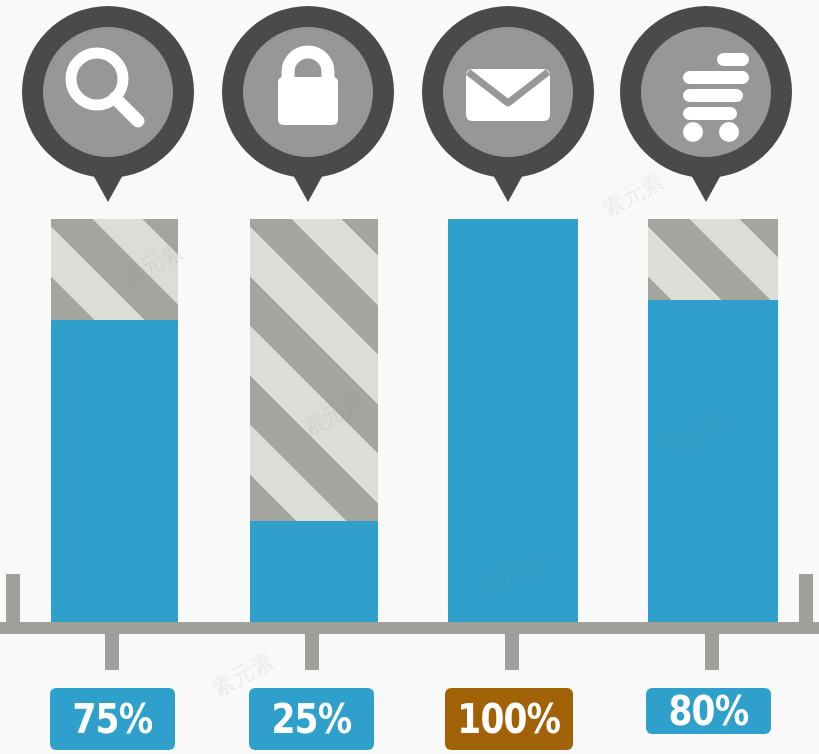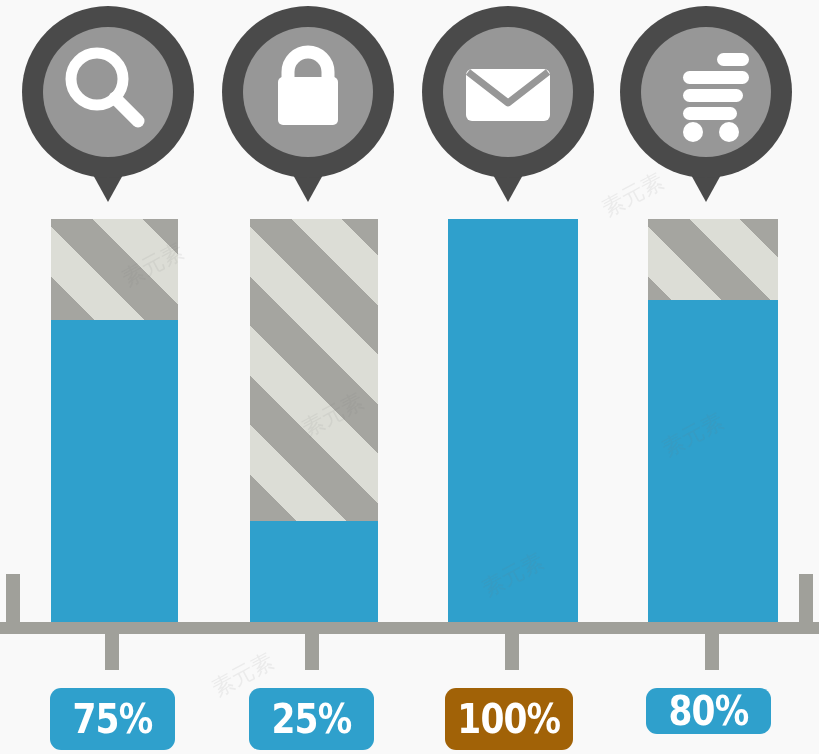--- a/index.html
+++ b/index.html
@@ -109,21 +109,21 @@
   }
   .axis-tick {
     position: absolute;
     background: #a0a09a;
   }
 
   
   .pill {
     position: absolute;
     background: #2fa0cc;
-    border-radius: 11px;
+    border-radius: 6px;
     display: flex;
     align-items: center;
     justify-content: center;
   }
   .pill-label {
     color: #ffffff;
     font-family: "DejaVu Sans", sans-serif;
     font-weight: bold;
     font-size: 40px;
     letter-spacing: -1px;

